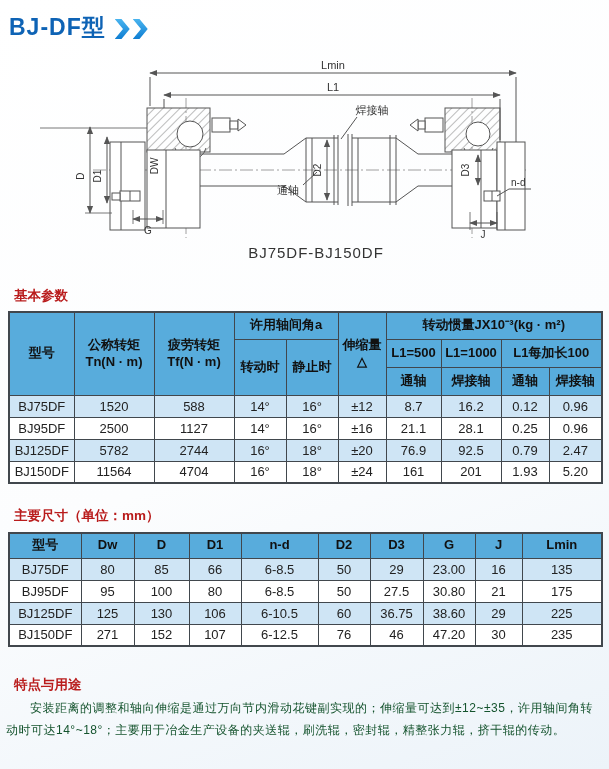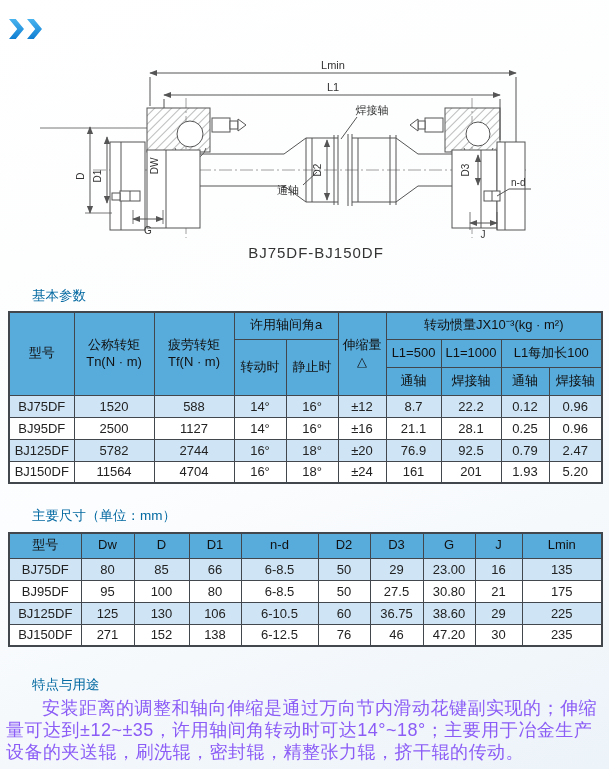--- a/index.html
+++ b/index.html
@@ -8,41 +8,42 @@
     font-family:"Liberation Sans", sans-serif;color:#222;
     background:linear-gradient(160deg,#ffffff 0%,#fcfdfe 55%,#ecf3f9 100%);
   }
   .title-row{display:flex;align-items:center;gap:9px;padding:11px 0 0 9px;height:33px;}
   .page-title{font-size:23px;font-weight:bold;color:#0e63b5;letter-spacing:1px;}
   .chevrons{display:flex;gap:3px;margin-top:3px;}
   .chev{width:15px;height:20px;background:linear-gradient(180deg,#49b4ef,#0f7ed2);
     clip-path:polygon(0 0,45% 0,100% 50%,45% 100%,0 100%,55% 50%);}
   .diagram{position:relative;height:233px;margin-top:6px;}
   svg text{font-family:"Liberation Sans", sans-serif;fill:#333;}
-  .section-label{font-size:13.5px;font-weight:normal;color:#0369a1;margin-left:32px;}
+  .section-label{font-size:13.5px;font-weight:bold;color:#b91c1c;margin-left:14px;}
   .lbl-basic{margin-top:4px;margin-bottom:6px;}
   .lbl-dims{margin-top:23px;margin-bottom:7px;}
   .lbl-feat{margin-top:29px;margin-bottom:3px;}
   table{border-collapse:collapse;margin-left:8px;table-layout:fixed;width:593px;}
   table{border:2px solid #41474d;}
   th,td{border:1px solid #41474d;text-align:center;font-size:13px;padding:0;overflow:hidden;}
-  th{font-weight:normal;background:#58acdc;white-space:pre-line;line-height:1.3;color:#111;}
+  th{font-weight:bold;background:#58acdc;white-space:pre-line;line-height:1.3;color:#111;}
   .t1 .hr1{height:27px;} .t1 .hr2{height:28px;} .t1 .hr3{height:28px;}
   .t1 tbody tr{height:22px;}
   .t2 thead tr{height:25px;}
   .t2 tbody tr{height:22px;}
   tbody tr td{background:#ffffff;}
   tbody tr.alt td{background:#cfe5f5;text-align:center;}
-  .features-text{font-size:18px;line-height:22px;margin:3px 7px 0 6px;text-indent:2em;
-    letter-spacing:0.5px;color:#8b5cf6;}
+  .features-text{font-size:12px;line-height:22px;margin:3px 7px 0 6px;text-indent:2em;
+    letter-spacing:0.5px;color:#14532d;}
 </style>
 </head>
 <body>
 
 <div class="title-row">
+  <span class="page-title">BJ-DF型</span>
   <span class="chevrons">
     <span class="chev"></span>
     <span class="chev"></span>
   </span>
 </div>
 
 <div class="diagram">
 <svg width="609" height="233" viewBox="0 0 609 233">
   <defs>
     <pattern id="hatch" width="6" height="6" patternUnits="userSpaceOnUse" patternTransform="rotate(45)">
@@ -196,21 +197,21 @@
   </thead>
   <tbody>
     <tr class="alt">
       <td>BJ75DF</td>
         <td>1520</td>
         <td>588</td>
         <td>14°</td>
         <td>16°</td>
         <td>±12</td>
         <td>8.7</td>
-        <td>22.2</td>
+        <td>16.2</td>
         <td>0.12</td>
         <td>0.96</td>
     </tr>
     <tr>
       <td>BJ95DF</td>
         <td>2500</td>
         <td>1127</td>
         <td>14°</td>
         <td>16°</td>
         <td>±16</td>
@@ -309,21 +310,21 @@
         <td>60</td>
         <td>36.75</td>
         <td>38.60</td>
         <td>29</td>
         <td>225</td>
     </tr>
     <tr>
       <td>BJ150DF</td>
         <td>271</td>
         <td>152</td>
-        <td>138</td>
+        <td>107</td>
         <td>6-12.5</td>
         <td>76</td>
         <td>46</td>
         <td>47.20</td>
         <td>30</td>
         <td>235</td>
     </tr>
   </tbody>
 </table>
 

